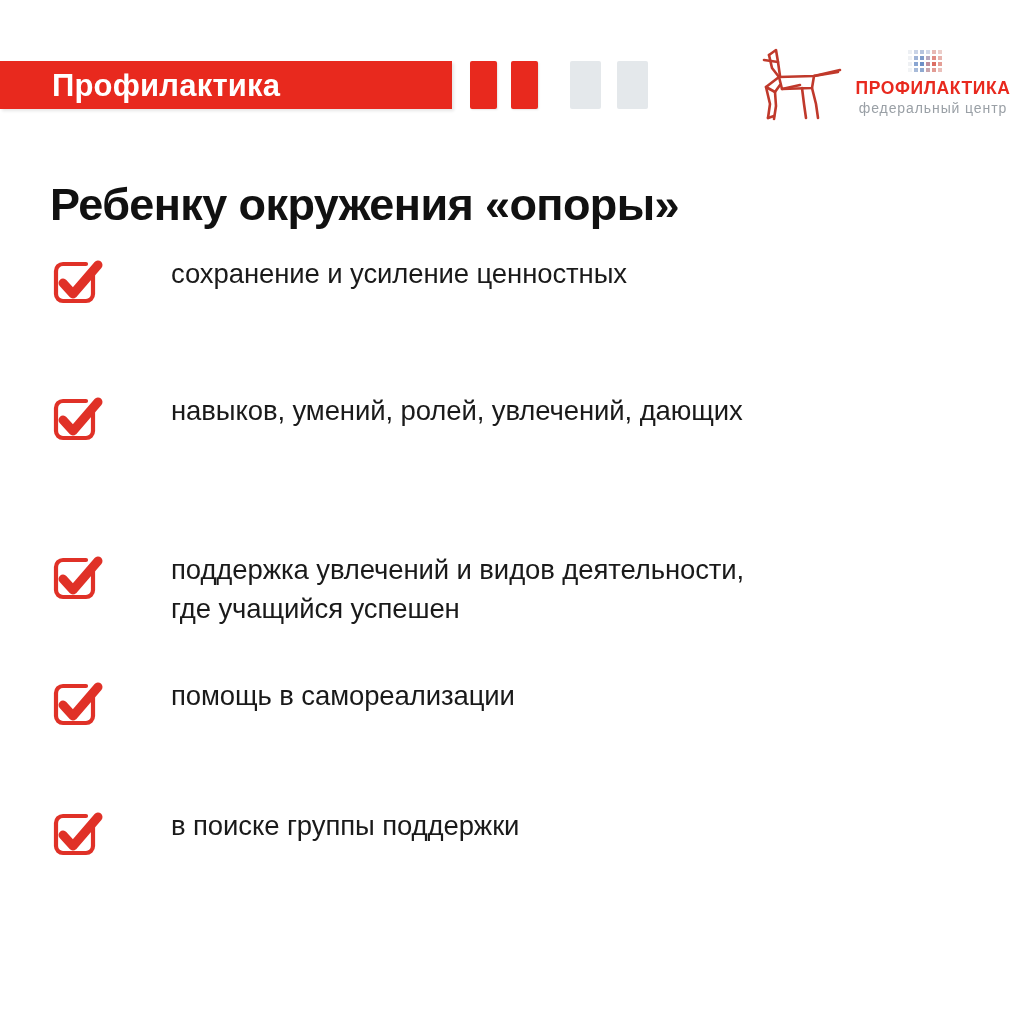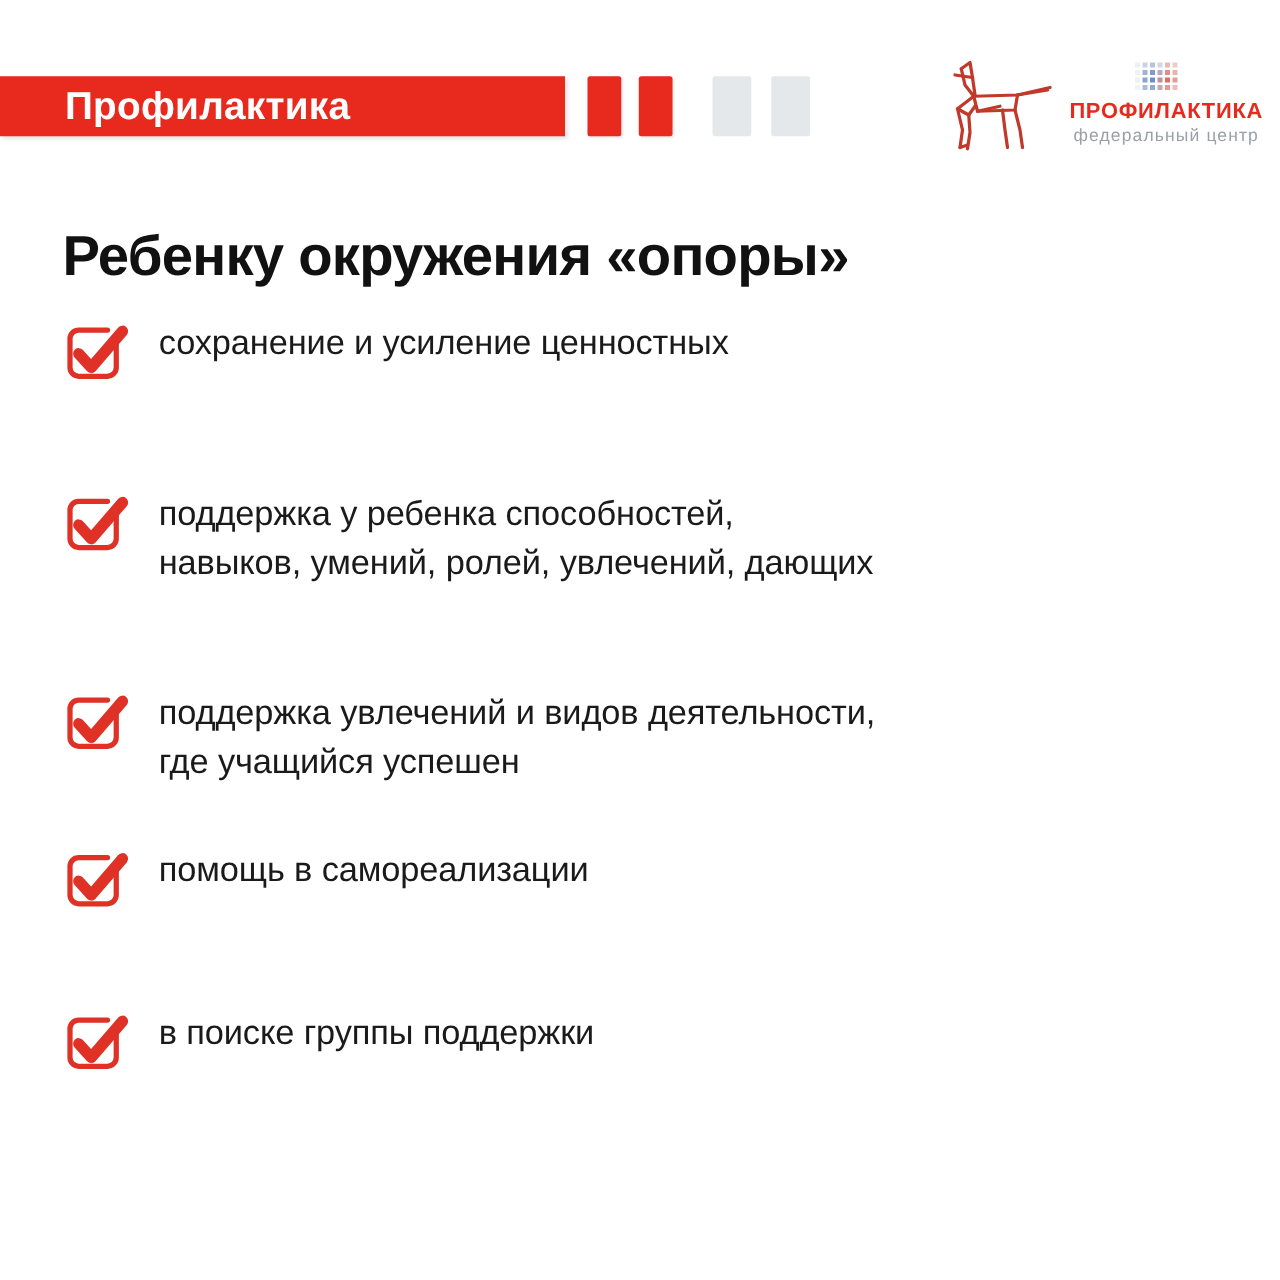--- a/index.html
+++ b/index.html
@@ -157,20 +157,21 @@
     margin-right: 21px;
   }
 
   .bullet-text {
     flex: 1 1 auto;
     color: #1a1a1a;
     font-size: 27.5px;
     line-height: 1.42;
     letter-spacing: -0.1px;
     padding-top: 6px;
+    margin-left: 44px;
   }
   .bullet-text .ln { display: block; white-space: nowrap; }
 </style>
 </head>
 <body>
 
 <div class="header">
 
   <div class="ribbon">
     <span class="ribbon-label">Профилактика</span>
@@ -258,21 +259,20 @@
   </div>
 
   <div class="bullet b2">
     <div class="check">
       <svg viewBox="0 0 58 58" width="58" height="58" aria-hidden="true">
         <path d="M45 22 V42 a7 7 0 0 1 -7 7 H15 a7 7 0 0 1 -7 -7 V19 a7 7 0 0 1 7 -7 H38" fill="none" stroke="#e03127" stroke-width="4.2" stroke-linecap="round"></path>
         <path d="M15 31 L25 42 L50 13" fill="none" stroke="#e03127" stroke-width="9" stroke-linecap="round" stroke-linejoin="round"></path>
       </svg>
     </div>
     <div class="bullet-text">
-      <span class="ln">поддержка у ребенка способностей,</span>
       <span class="ln">навыков, умений, ролей, увлечений, дающих</span>
     </div>
   </div>
 
   <div class="bullet b3">
     <div class="check">
       <svg viewBox="0 0 58 58" width="58" height="58" aria-hidden="true">
         <path d="M45 22 V42 a7 7 0 0 1 -7 7 H15 a7 7 0 0 1 -7 -7 V19 a7 7 0 0 1 7 -7 H38" fill="none" stroke="#e03127" stroke-width="4.2" stroke-linecap="round"></path>
         <path d="M15 31 L25 42 L50 13" fill="none" stroke="#e03127" stroke-width="9" stroke-linecap="round" stroke-linejoin="round"></path>
       </svg>

